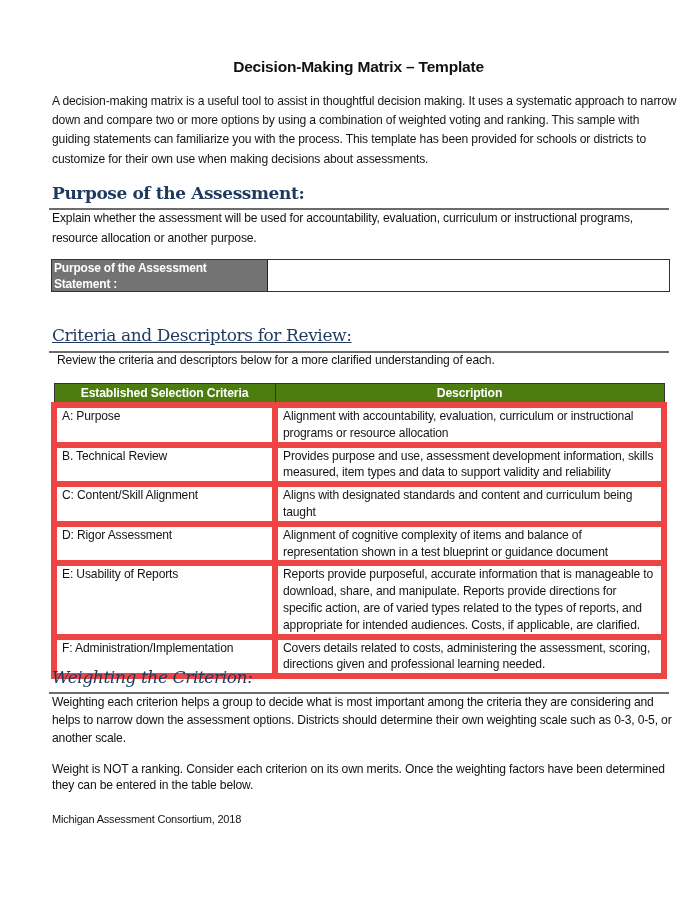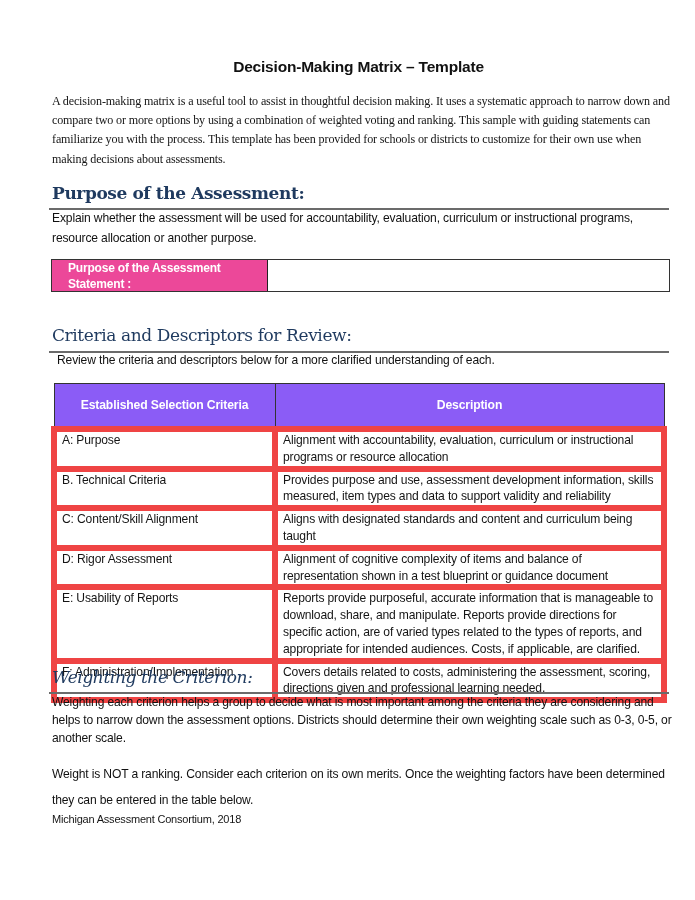--- a/index.html
+++ b/index.html
@@ -2,47 +2,47 @@
 <html><head>
   <meta charset="utf-8">
   <style>
     html, body { margin: 0; padding: 0; background: #ffffff; }
     body { width: 695px; height: 900px; position: relative; overflow: hidden;
       font-family: "Liberation Sans", sans-serif; color: #111; }
     .page { position: absolute; left: 11px; top: 0; width: 695px; height: 900px; }
     .title { position: absolute; top: 58px; left: 0; width: 695px; text-align: center;
       font-weight: bold; font-size: 15.5px; letter-spacing: -0.2px; color: #111; }
     .body-text { font-size: 12.1px; line-height: 19.2px; color: #151515; letter-spacing: -0.15px; }
-    .intro { position: absolute; top: 92px; left: 41px; width: 625px; font-family: Liberation Serif, serif; }
+    .intro { position: absolute; top: 92px; left: 41px; width: 625px; }
     .section-heading { position: absolute; left: 41px; font-family: "DejaVu Serif", serif;
       font-size: 17px; color: #1f3a5f; letter-spacing: -0.4px; }
     .rule { position: absolute; left: 38px; width: 620px; height: 2px; background: #6b6b6b; }
     .h-purpose { top: 183px; font-weight: bold; }
     .r-purpose { top: 208px; }
     .purpose-expl { position: absolute; top: 209px; left: 41px; width: 620px; font-size: 12.1px; line-height: 19.5px; letter-spacing: -0.15px; }
     .purpose-box { position: absolute; top: 259px; left: 40px; width: 619px; height: 33px;
       border: 1px solid #333; display: flex; box-sizing: border-box; }
-    .purpose-label { width: 216px; background: #ec4899; color: #fff; font-weight: bold;
-      font-size: 12px; line-height: 15.5px; padding: 1px 16px; box-sizing: border-box;
+    .purpose-label { width: 216px; background: #737373; color: #fff; font-weight: bold;
+      font-size: 12px; line-height: 15.5px; padding: 1px 2px; box-sizing: border-box;
       border-right: 1px solid #222; letter-spacing: -0.2px; }
     .purpose-value { flex: 1; background: #fff; }
-    .h-criteria { top: 325px; }
+    .h-criteria { top: 325px; text-decoration: underline; }
     .r-criteria { top: 351px; }
     .criteria-intro { position: absolute; top: 351px; left: 46px; font-size: 12.1px; line-height: 19px; letter-spacing: -0.15px; }
     table.criteria { position: absolute; top: 383px; left: 40px; width: 616px;
       border-collapse: collapse; font-size: 12.1px; letter-spacing: -0.15px; }
-    table.criteria th { background: #8b5cf6; color: #fff; font-weight: bold; font-size: 12.2px;
-      padding: 12px 4px; height: 18px; line-height: 17px; border: 1px solid #333; }
+    table.criteria th { background: #4d7c0f; color: #fff; font-weight: bold; font-size: 12.2px;
+      padding: 0 4px; height: 18px; line-height: 17px; border: 1px solid #333; }
     table.criteria td { border: 6px solid #ef4444; vertical-align: top; padding: 0 5px;
       line-height: 16.8px; color: #151515; }
     table.criteria td.crit { width: 205px; }
     .h-weight { top: 667px; font-style: italic; }
     .r-weight { top: 692px; }
     .weight-p1 { position: absolute; top: 693px; left: 41px; width: 625px; font-size: 12.1px; line-height: 18px; letter-spacing: -0.15px; }
-    .weight-p2 { position: absolute; top: 761px; left: 41px; width: 625px; font-size: 12.1px; line-height: 26px; letter-spacing: -0.15px; }
+    .weight-p2 { position: absolute; top: 761px; left: 41px; width: 625px; font-size: 12.1px; line-height: 16px; letter-spacing: -0.15px; }
     .footer { position: absolute; top: 813px; left: 41px; font-size: 11px; letter-spacing: -0.2px; color: #151515; }
   </style>
 </head>
 <body>
 
 <div class="page">
 
   <div class="title">Decision-Making  Matrix – Template</div>
 
   <div class="intro body-text">A decision-making matrix is a useful tool to assist in thoughtful decision making.  It uses a systematic approach to narrow down and compare two or more options by using a combination of weighted voting and ranking. This sample with guiding statements can familiarize you with the process. This template has been provided for schools or districts to customize for their own use when making decisions about assessments.</div>
@@ -66,21 +66,21 @@
         <th>Established Selection Criteria</th>
         <th>Description</th>
       </tr>
     </thead>
     <tbody>
       <tr>
         <td class="crit">A: Purpose</td>
         <td>Alignment with accountability, evaluation, curriculum or instructional programs or resource allocation</td>
       </tr>
       <tr>
-        <td class="crit">B. Technical Criteria</td>
+        <td class="crit">B. Technical Review</td>
         <td>Provides purpose and use, assessment development information, skills measured, item types and data to support validity and reliability</td>
       </tr>
       <tr>
         <td class="crit">C: Content/Skill Alignment</td>
         <td>Aligns with designated standards and content and curriculum being taught</td>
       </tr>
       <tr>
         <td class="crit">D: Rigor Assessment</td>
         <td>Alignment of cognitive complexity of items and balance of representation shown in a test blueprint or guidance document</td>
       </tr>

